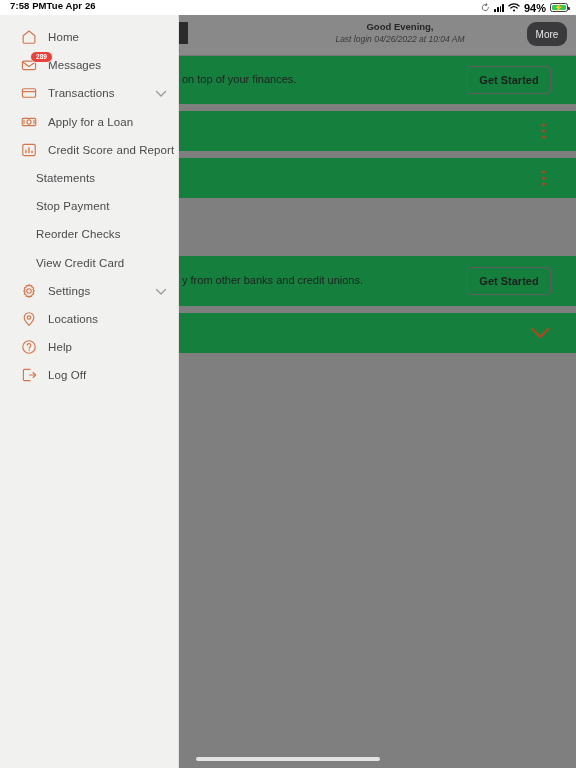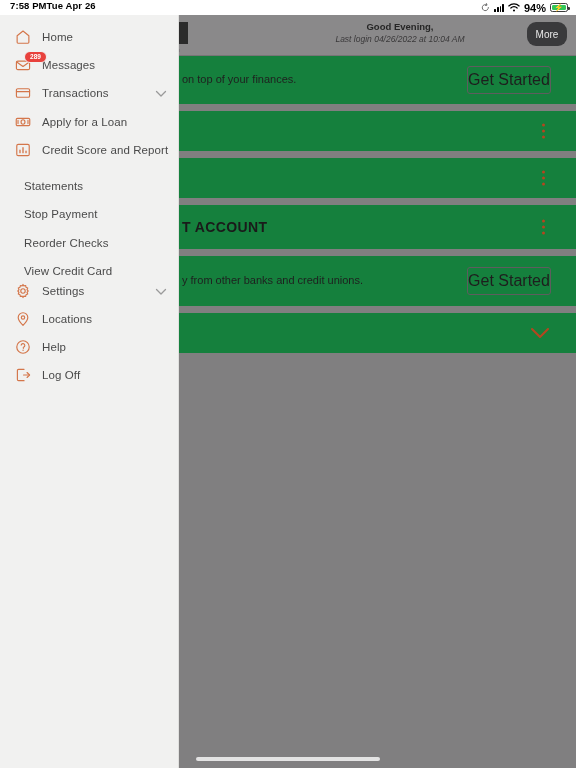--- a/index.html
+++ b/index.html
@@ -60,21 +60,21 @@
 
   .card{position:absolute;left:0;width:576px;background:#15803d;}
   .card-divider{position:absolute;left:0;width:576px;height:7px;background:#807f80;}
 
   .promo{height:48px;}
   .promo .ptext{position:absolute;left:0;top:17px;font-size:11px;color:#1f1f1f;}
   .gs-btn{
     position:absolute;right:25px;top:10px;width:82px;height:26px;
     border:1px solid #5e5d5e;border-radius:3px;
     display:flex;align-items:center;justify-content:center;
-    font-size:16px;color:#1e1e1e;background:transparent;
+    font-size:11px;color:#1e1e1e;background:transparent;font-weight:bold;
   }
 
   .acct{height:40px;}
   .acct .atitle{position:absolute;left:0;top:12px;font-size:14px;font-weight:bold;color:#1a1a1a;letter-spacing:.4px;}
   .kebab{position:absolute;right:31px;top:50%;transform:translateY(-50%);
     display:flex;flex-direction:column;gap:3px;align-items:center;}
   .kebab span{display:block;width:3px;height:3px;border-radius:50%;background:#b5451f;}
 
   .expand{height:40px;}
   .chev-down-big{
@@ -85,26 +85,26 @@
   
   .drawer{
     position:absolute;left:0;top:15px;width:179px;height:753px;
     background:#f1f1f0;z-index:40;
   }
   .drawer-edge{position:absolute;left:178px;top:15px;width:1px;height:753px;background:#e0e0de;z-index:41;}
 
   .menu{position:absolute;left:0;top:0;width:179px;}
   .mrow{
     position:relative;height:28.2px;display:flex;align-items:center;
-    box-sizing:border-box;padding-left:12px;
+    box-sizing:border-box;padding-left:18px;
   }
   .mico{width:22px;height:22px;position:relative;flex:0 0 22px;
         display:flex;align-items:center;justify-content:center;}
   .mlabel{margin-left:8px;font-size:11.5px;color:#4a4a4a;letter-spacing:.1px;white-space:nowrap;}
-  .mrow.sub{padding-left:24px;align-items:flex-end;}
+  .mrow.sub{padding-left:36px;}
   .mrow.sub .mlabel{margin-left:0;}
   .mchev{position:absolute;right:12px;top:50%;transform:translateY(-50%);width:12px;height:8px;}
 
   .badge{
     position:absolute;left:12px;top:-3px;
     min-width:17px;height:10px;padding:0 2px;
     background:#e8413c;border-radius:6px;
     display:flex;align-items:center;justify-content:center;
     font-size:6.5px;color:#fff;font-weight:bold;line-height:1;
     border:1px solid #f1f1f0;box-sizing:content-box;
@@ -160,28 +160,20 @@
       <div class="card acct" style="top:143px;">
         <div class="atitle" style="left: 182px;"></div>
         <div class="kebab">
             <span></span>
             <span></span>
             <span></span>
           </div>
       </div>
       <div class="card-divider" style="top:183px;"></div>
 
-      <div class="card acct" style="top:190px;height:44px;">
-        <div class="atitle" style="top: 14px; left: 182px;">T ACCOUNT</div>
-        <div class="kebab">
-            <span></span>
-            <span></span>
-            <span></span>
-          </div>
-      </div>
       <div class="card-divider" style="top:234px;"></div>
 
       <div class="card promo" style="top:241px;height:50px;">
         <div class="ptext" style="top: 18px; left: 182px;">y from other banks and credit unions.</div>
         <div class="gs-btn" style="top:11px;">Get Started</div>
       </div>
       <div class="card-divider" style="top:291px;"></div>
 
       <div class="card expand" style="top:298px;">
         <div class="chev-down-big">

